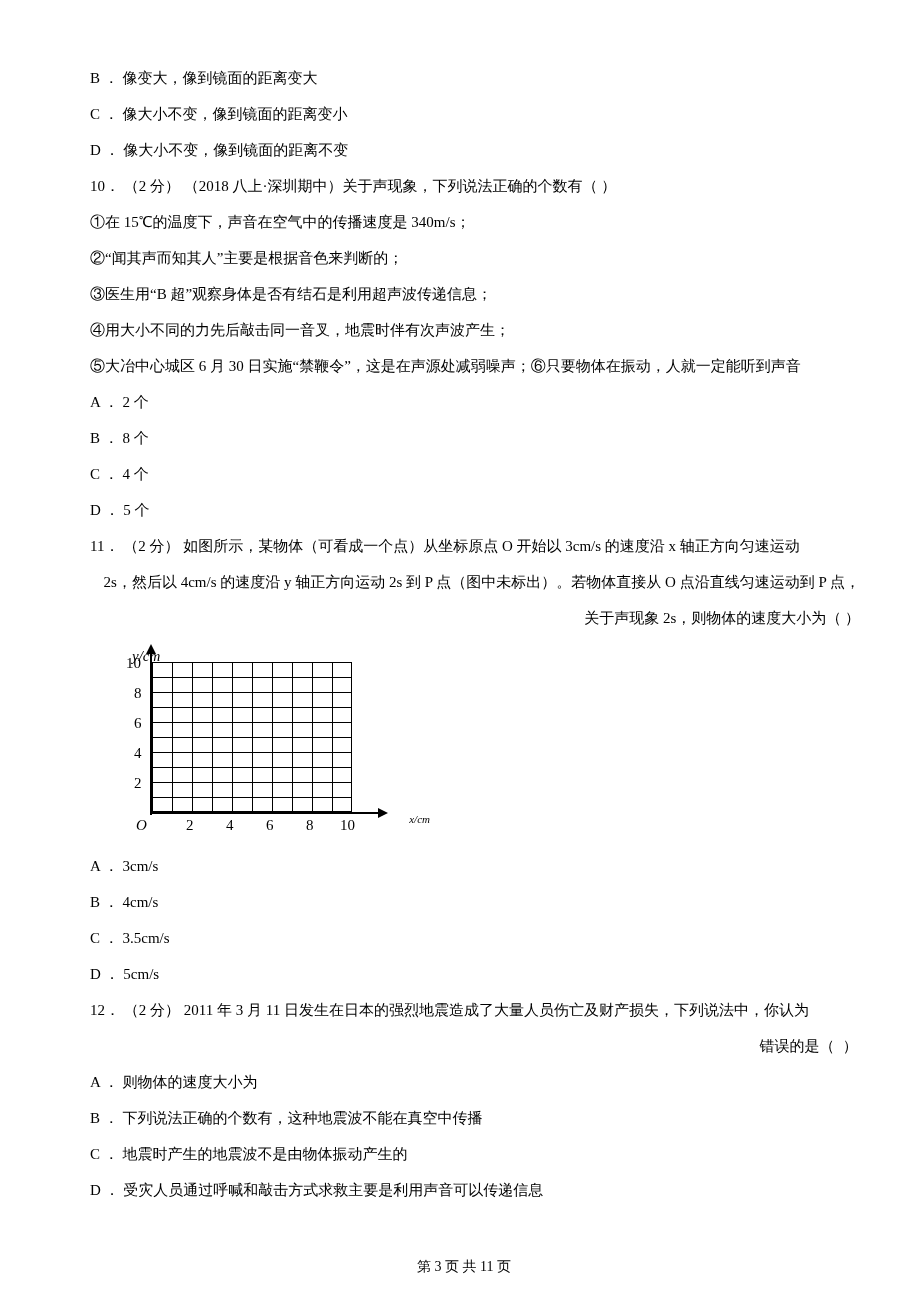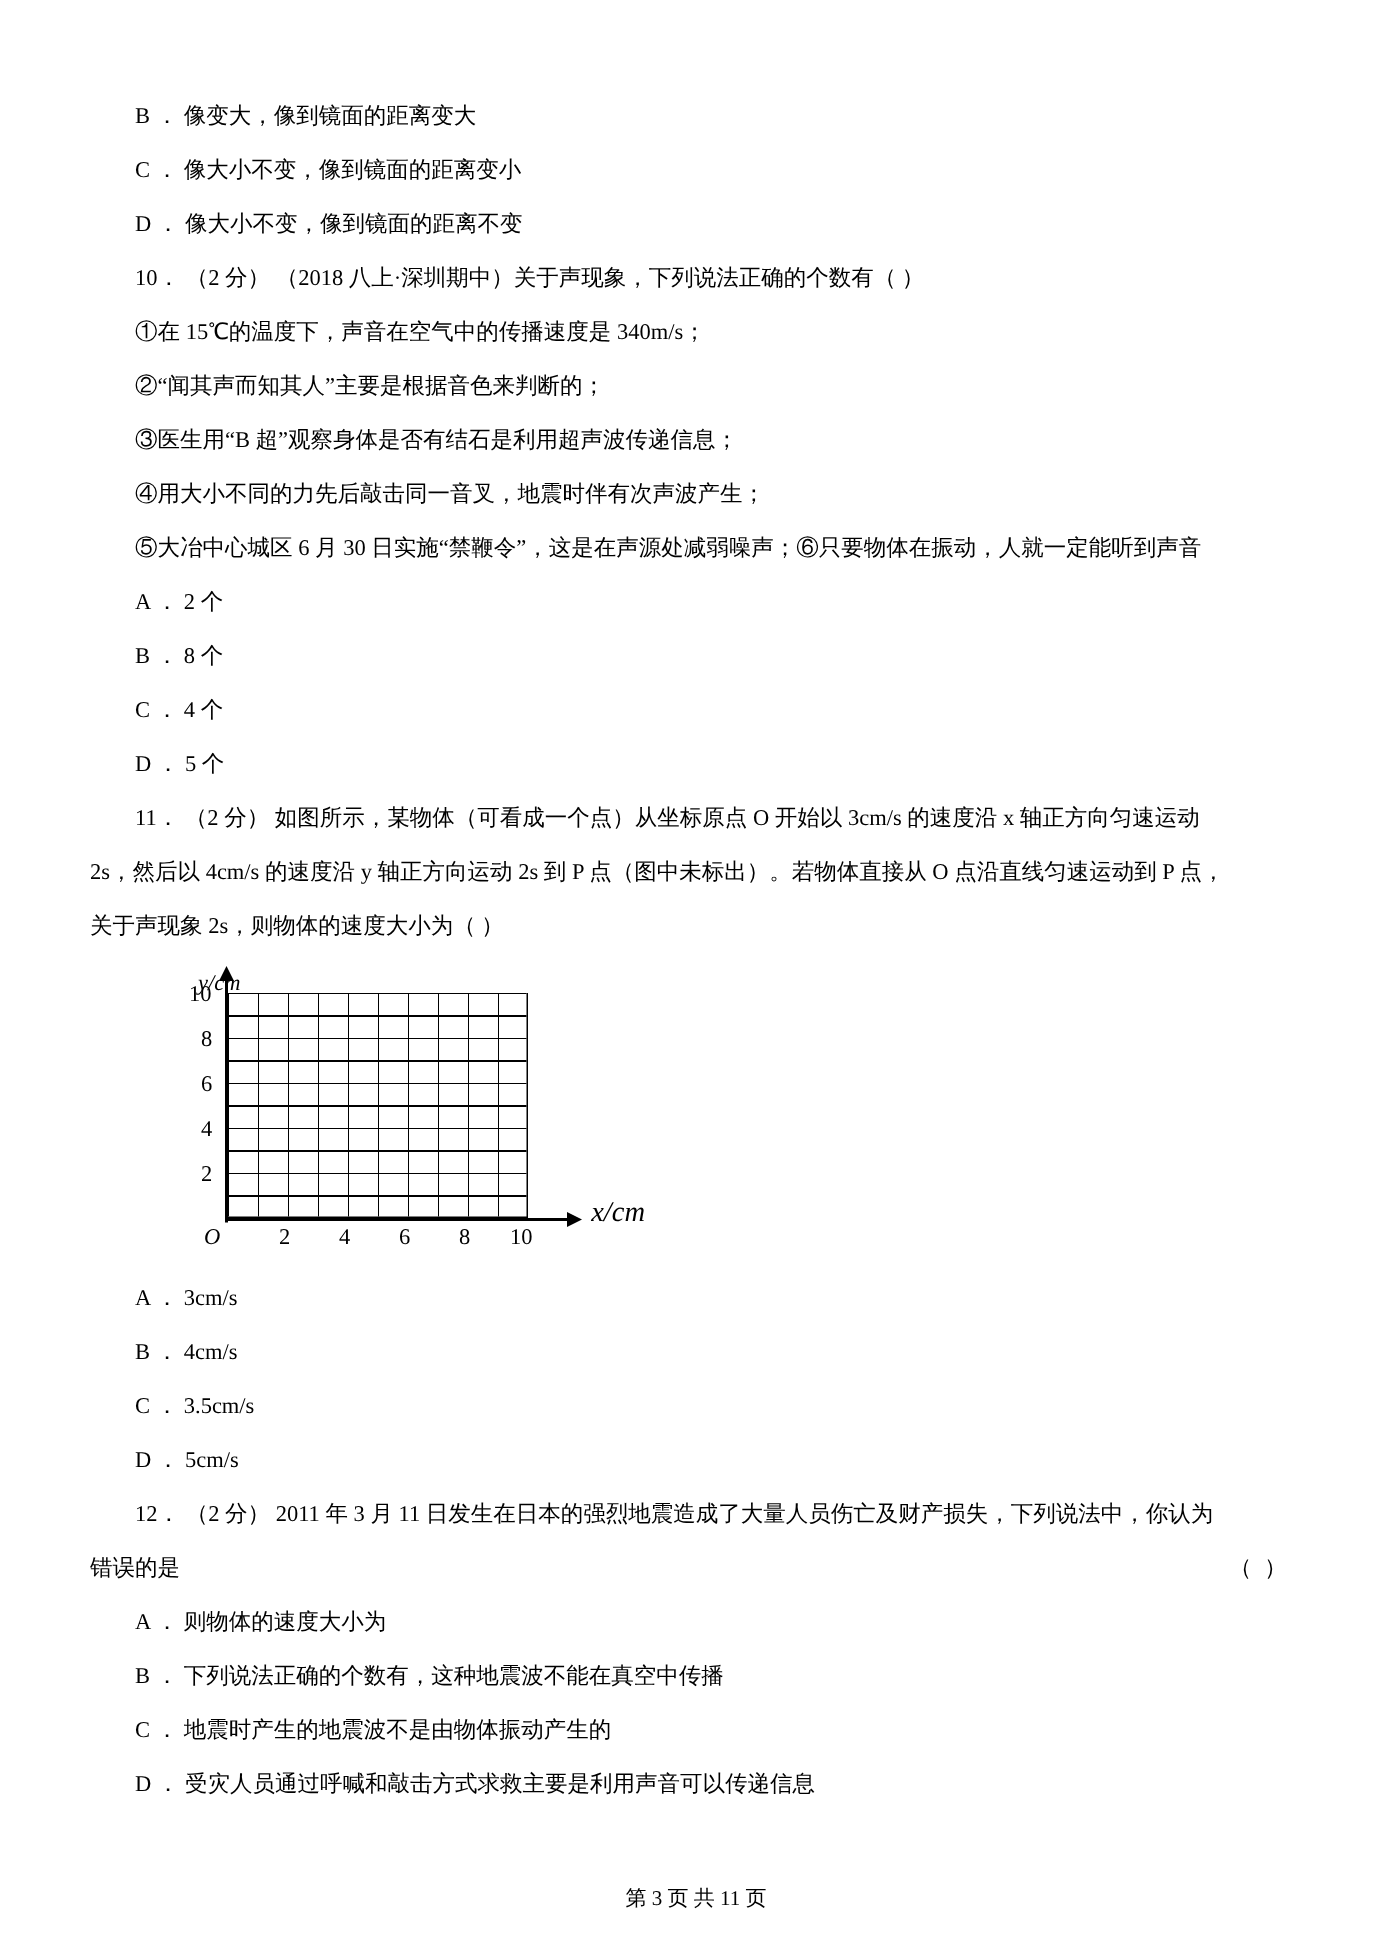--- a/index.html
+++ b/index.html
@@ -8,41 +8,41 @@
       min-height: 1302px;
       background: #fff;
       font-family: "SimSun", "宋体", serif;
       font-size: 15px;
       color: #000;
       padding: 60px 60px 30px 60px;
       line-height: 2.4;
       position: relative;
     }
     .line { text-indent: 2em; }
-    .line.no-indent { text-indent: 0; }
+    .line.no-indent { text-indent: 0; text-align: right; }
     .blank-paren { letter-spacing: 0.15em; }
     .figure {
       margin: 8px 0 4px 60px;
       position: relative;
       width: 280px;
       height: 200px;
     }
     .axis-y-label {
       position: absolute;
       top: -6px;
       left: 12px;
       font-style: italic;
       font-size: 15px;
     }
     .axis-x-label {
       position: absolute;
       bottom: 12px;
       right: -30px;
       font-style: italic;
-      font-size: 19px;
+      font-size: 11px;
     }
     .grid-box {
       position: absolute;
       left: 32px;
       top: 18px;
       width: 200px;
       height: 150px;
       background:
         repeating-linear-gradient(to right, #000 0 1px, transparent 1px 20px),
         repeating-linear-gradient(to bottom, #000 0 1px, transparent 1px 15px);

